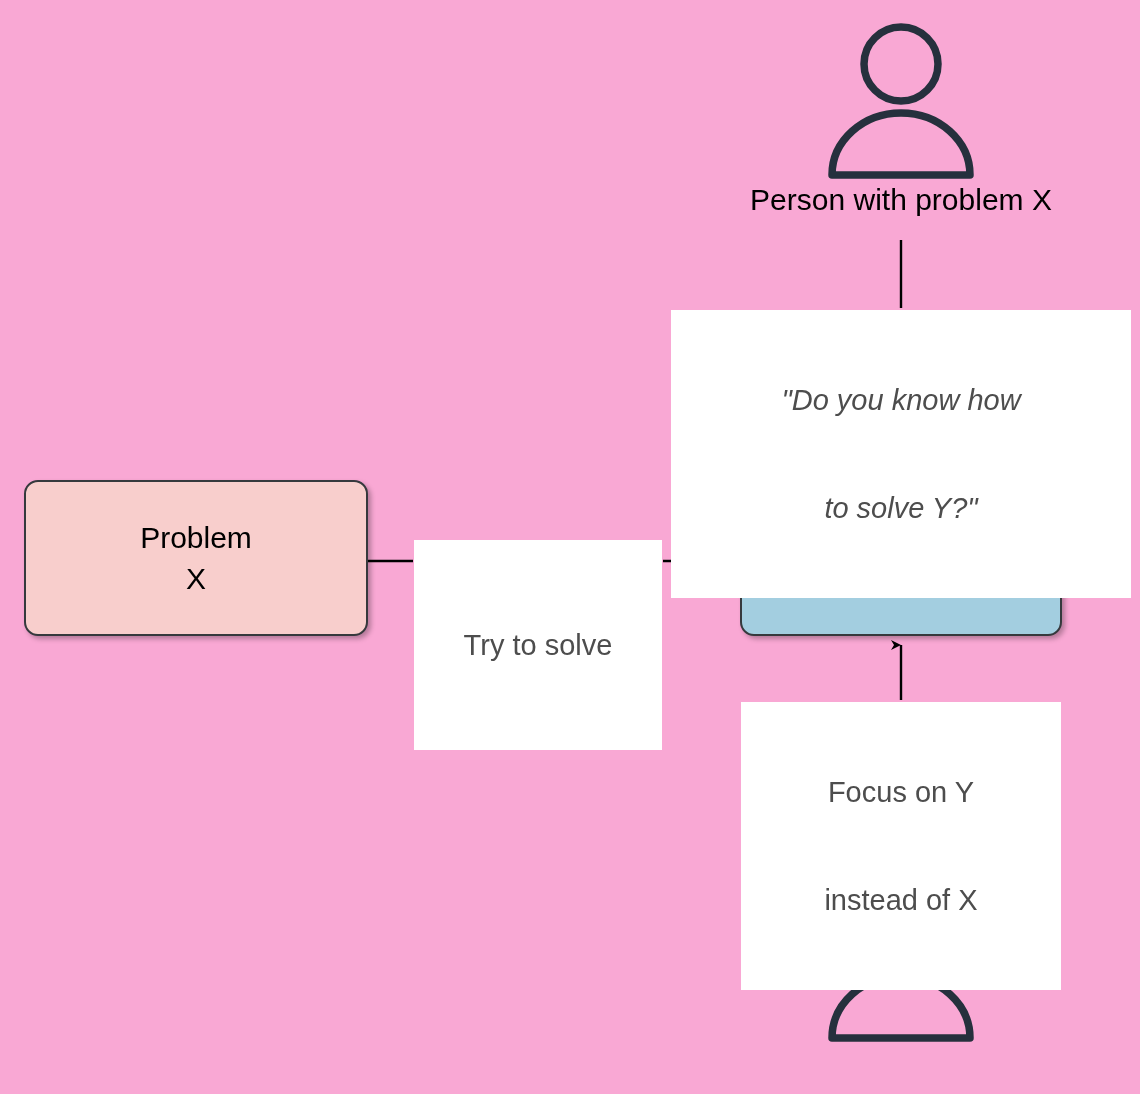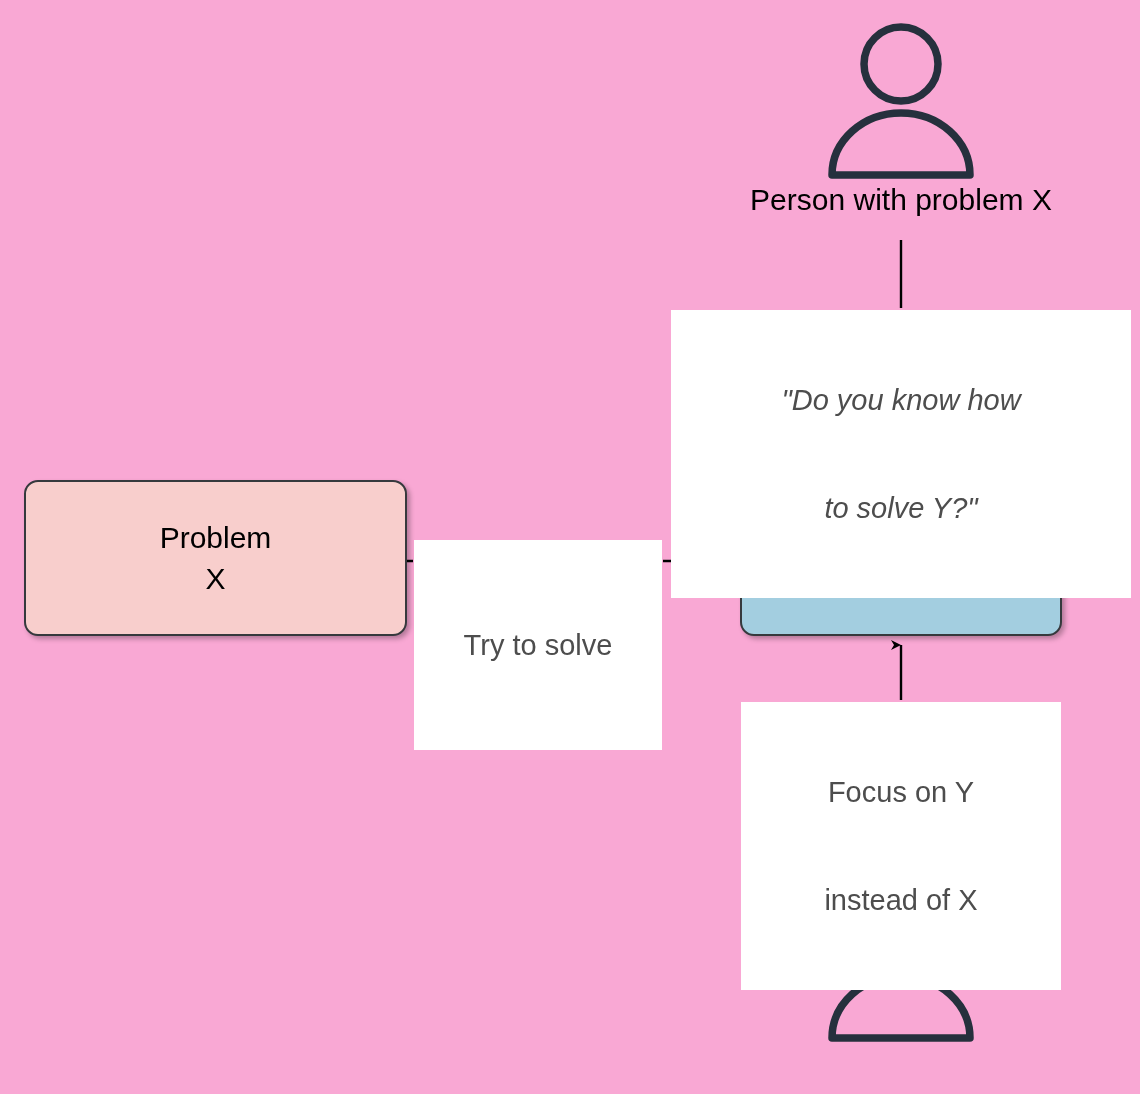--- a/index.html
+++ b/index.html
@@ -65,21 +65,21 @@
     align-items: center;
     justify-content: center;
     font-size: 30px;
     line-height: 41px;
     color: #000000;
     text-align: center;
   }
   #node-problem-x {
     left: 24px;
     top: 480px;
-    width: 383px;
+    width: 344px;
     height: 156px;
     background: #f8cecc;
   }
   #node-attempt-y {
     left: 740px;
     top: 480px;
     width: 322px;
     height: 156px;
     background: #a3cee0;
   }

